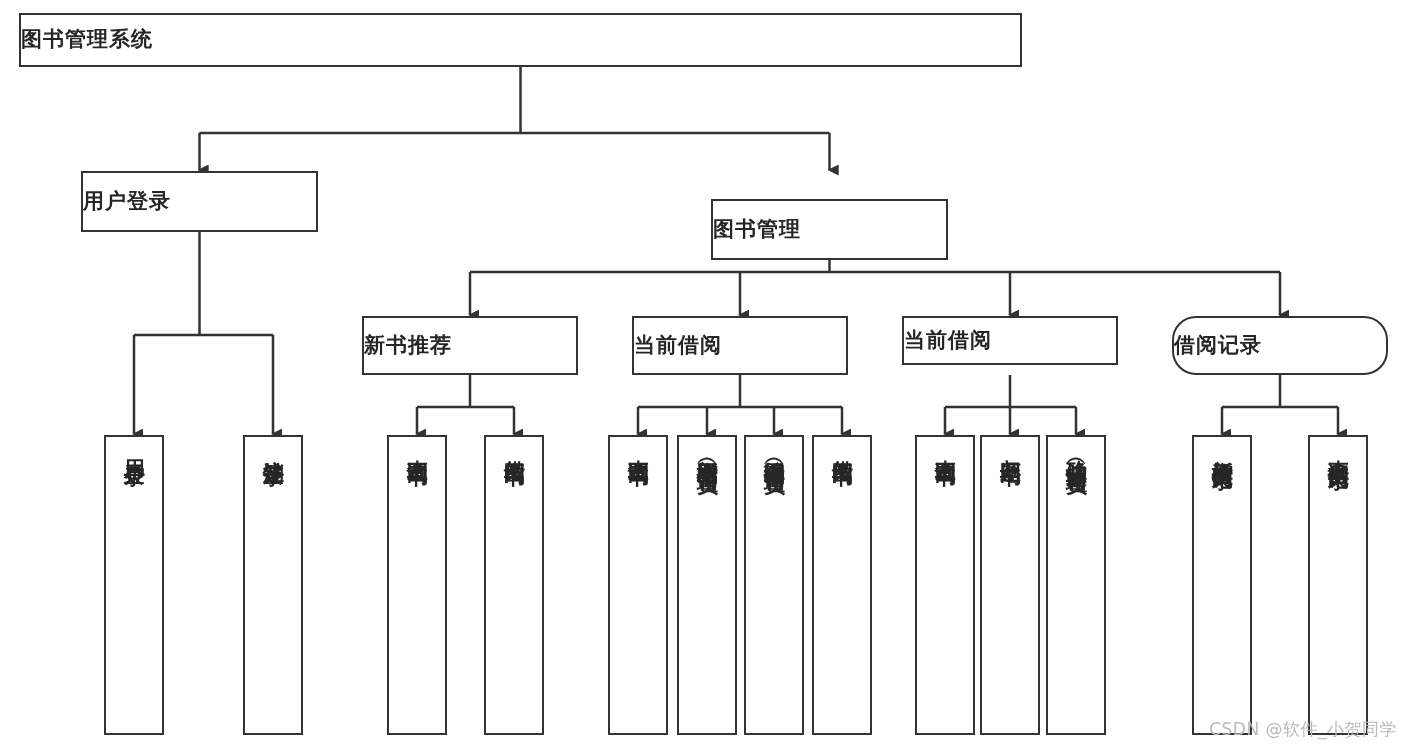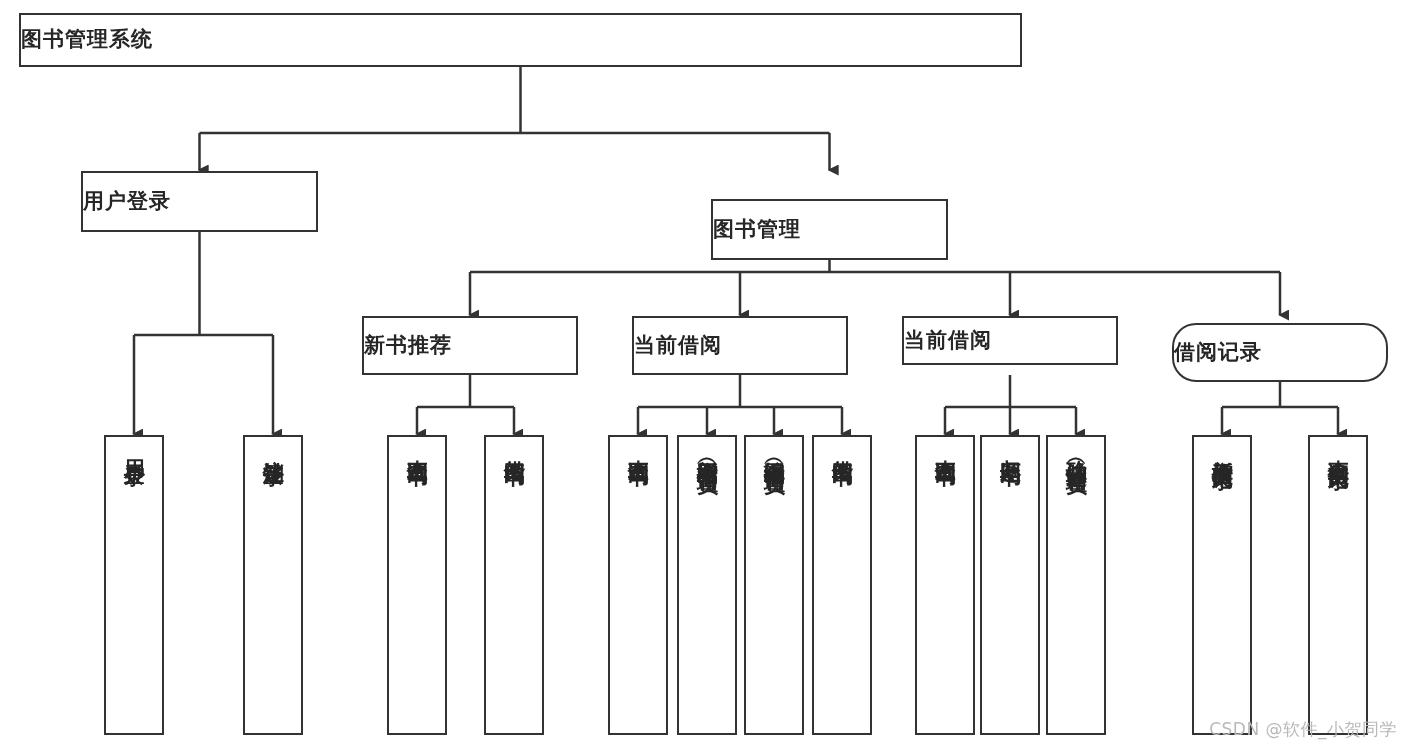--- a/index.html
+++ b/index.html
@@ -126,21 +126,21 @@
       </div>
       <div class="node horiz" style="left: 362px; top: 316px; width: 216px; height: 59px;">
         <span class="hlabel">新书推荐</span>
       </div>
       <div class="node horiz" style="left: 632px; top: 316px; width: 216px; height: 59px;">
         <span class="hlabel">当前借阅</span>
       </div>
       <div class="node horiz" style="left: 902px; top: 316px; width: 216px; height: 49px;">
         <span class="hlabel">当前借阅</span>
       </div>
-      <div class="node horiz" style="left: 1172px; top: 323px; width: 216px; height: 59px; border-radius: 24px;">
+      <div class="node horiz" style="left: 1172px; top: 316px; width: 216px; height: 59px; border-radius: 24px;">
         <span class="hlabel">借阅记录</span>
       </div>
       <div class="node vert" style="left: 104px; top: 435px; width: 60px; height: 300px;">
         <span class="vlabel">用户登录</span>
       </div>
       <div class="node vert" style="left: 243px; top: 435px; width: 60px; height: 300px;">
         <span class="vlabel">注销登录</span>
       </div>
       <div class="node vert" style="left: 387px; top: 435px; width: 60px; height: 300px;">
         <span class="vlabel">查询图书</span>

